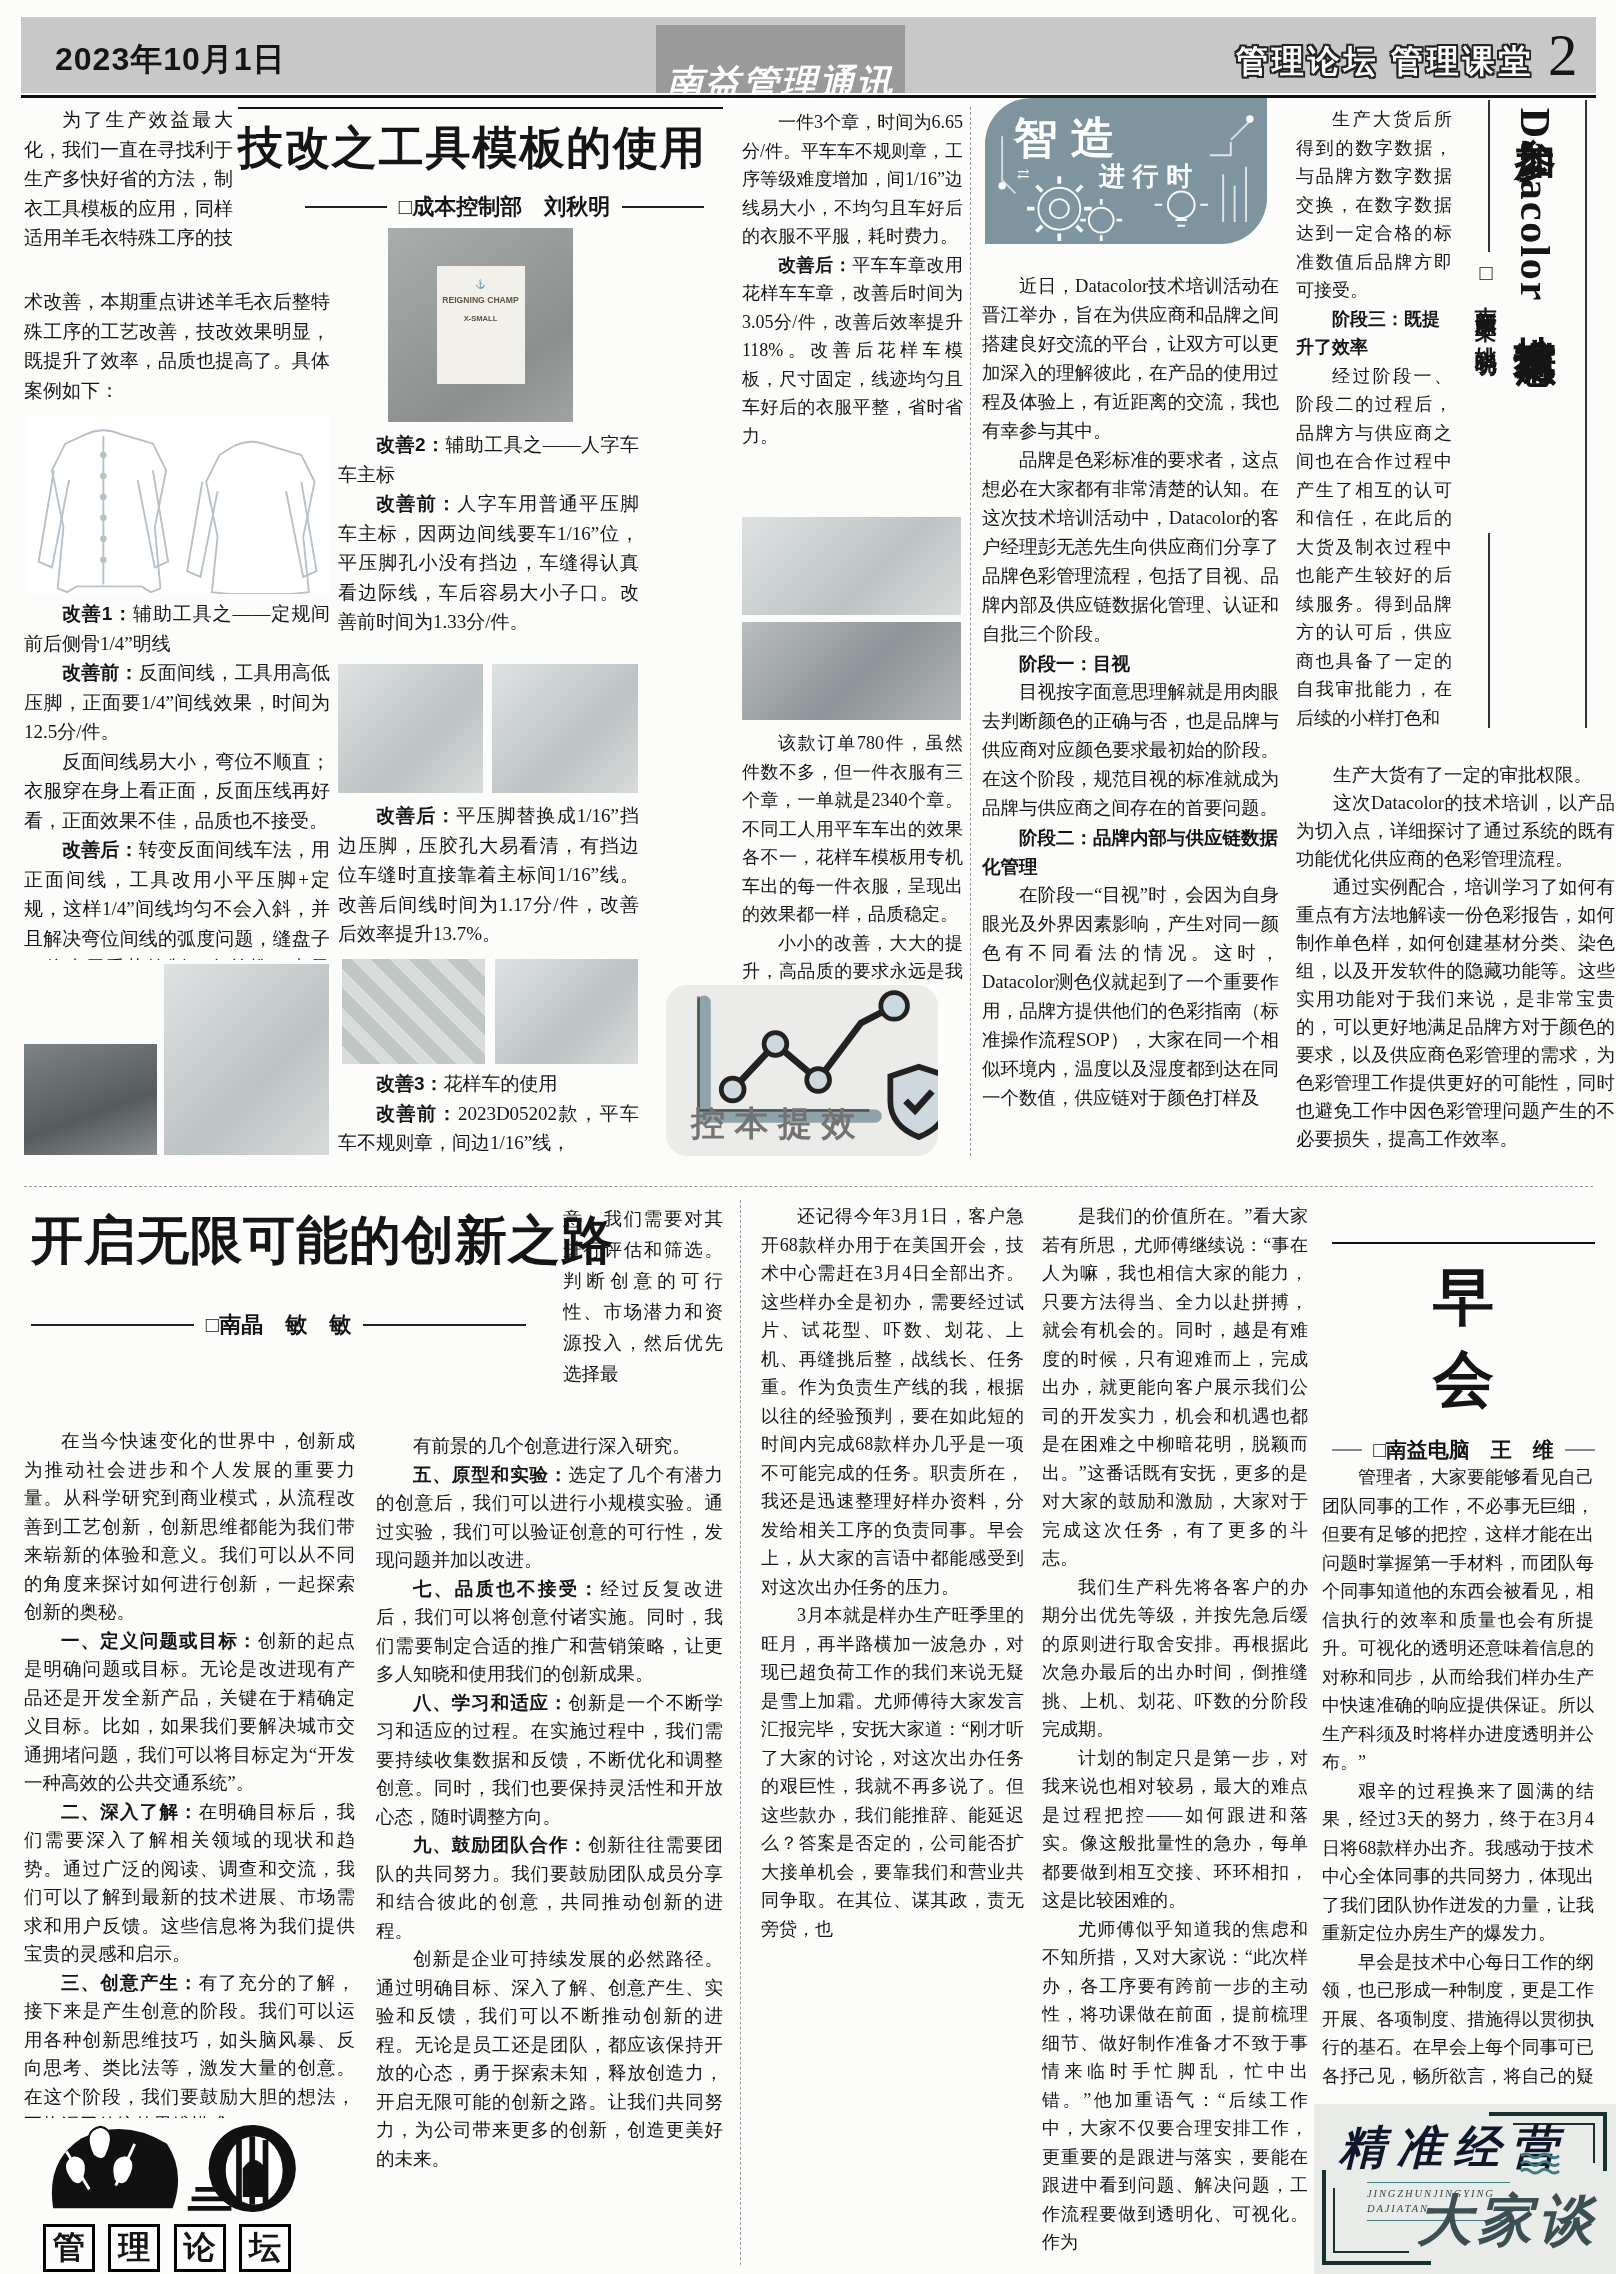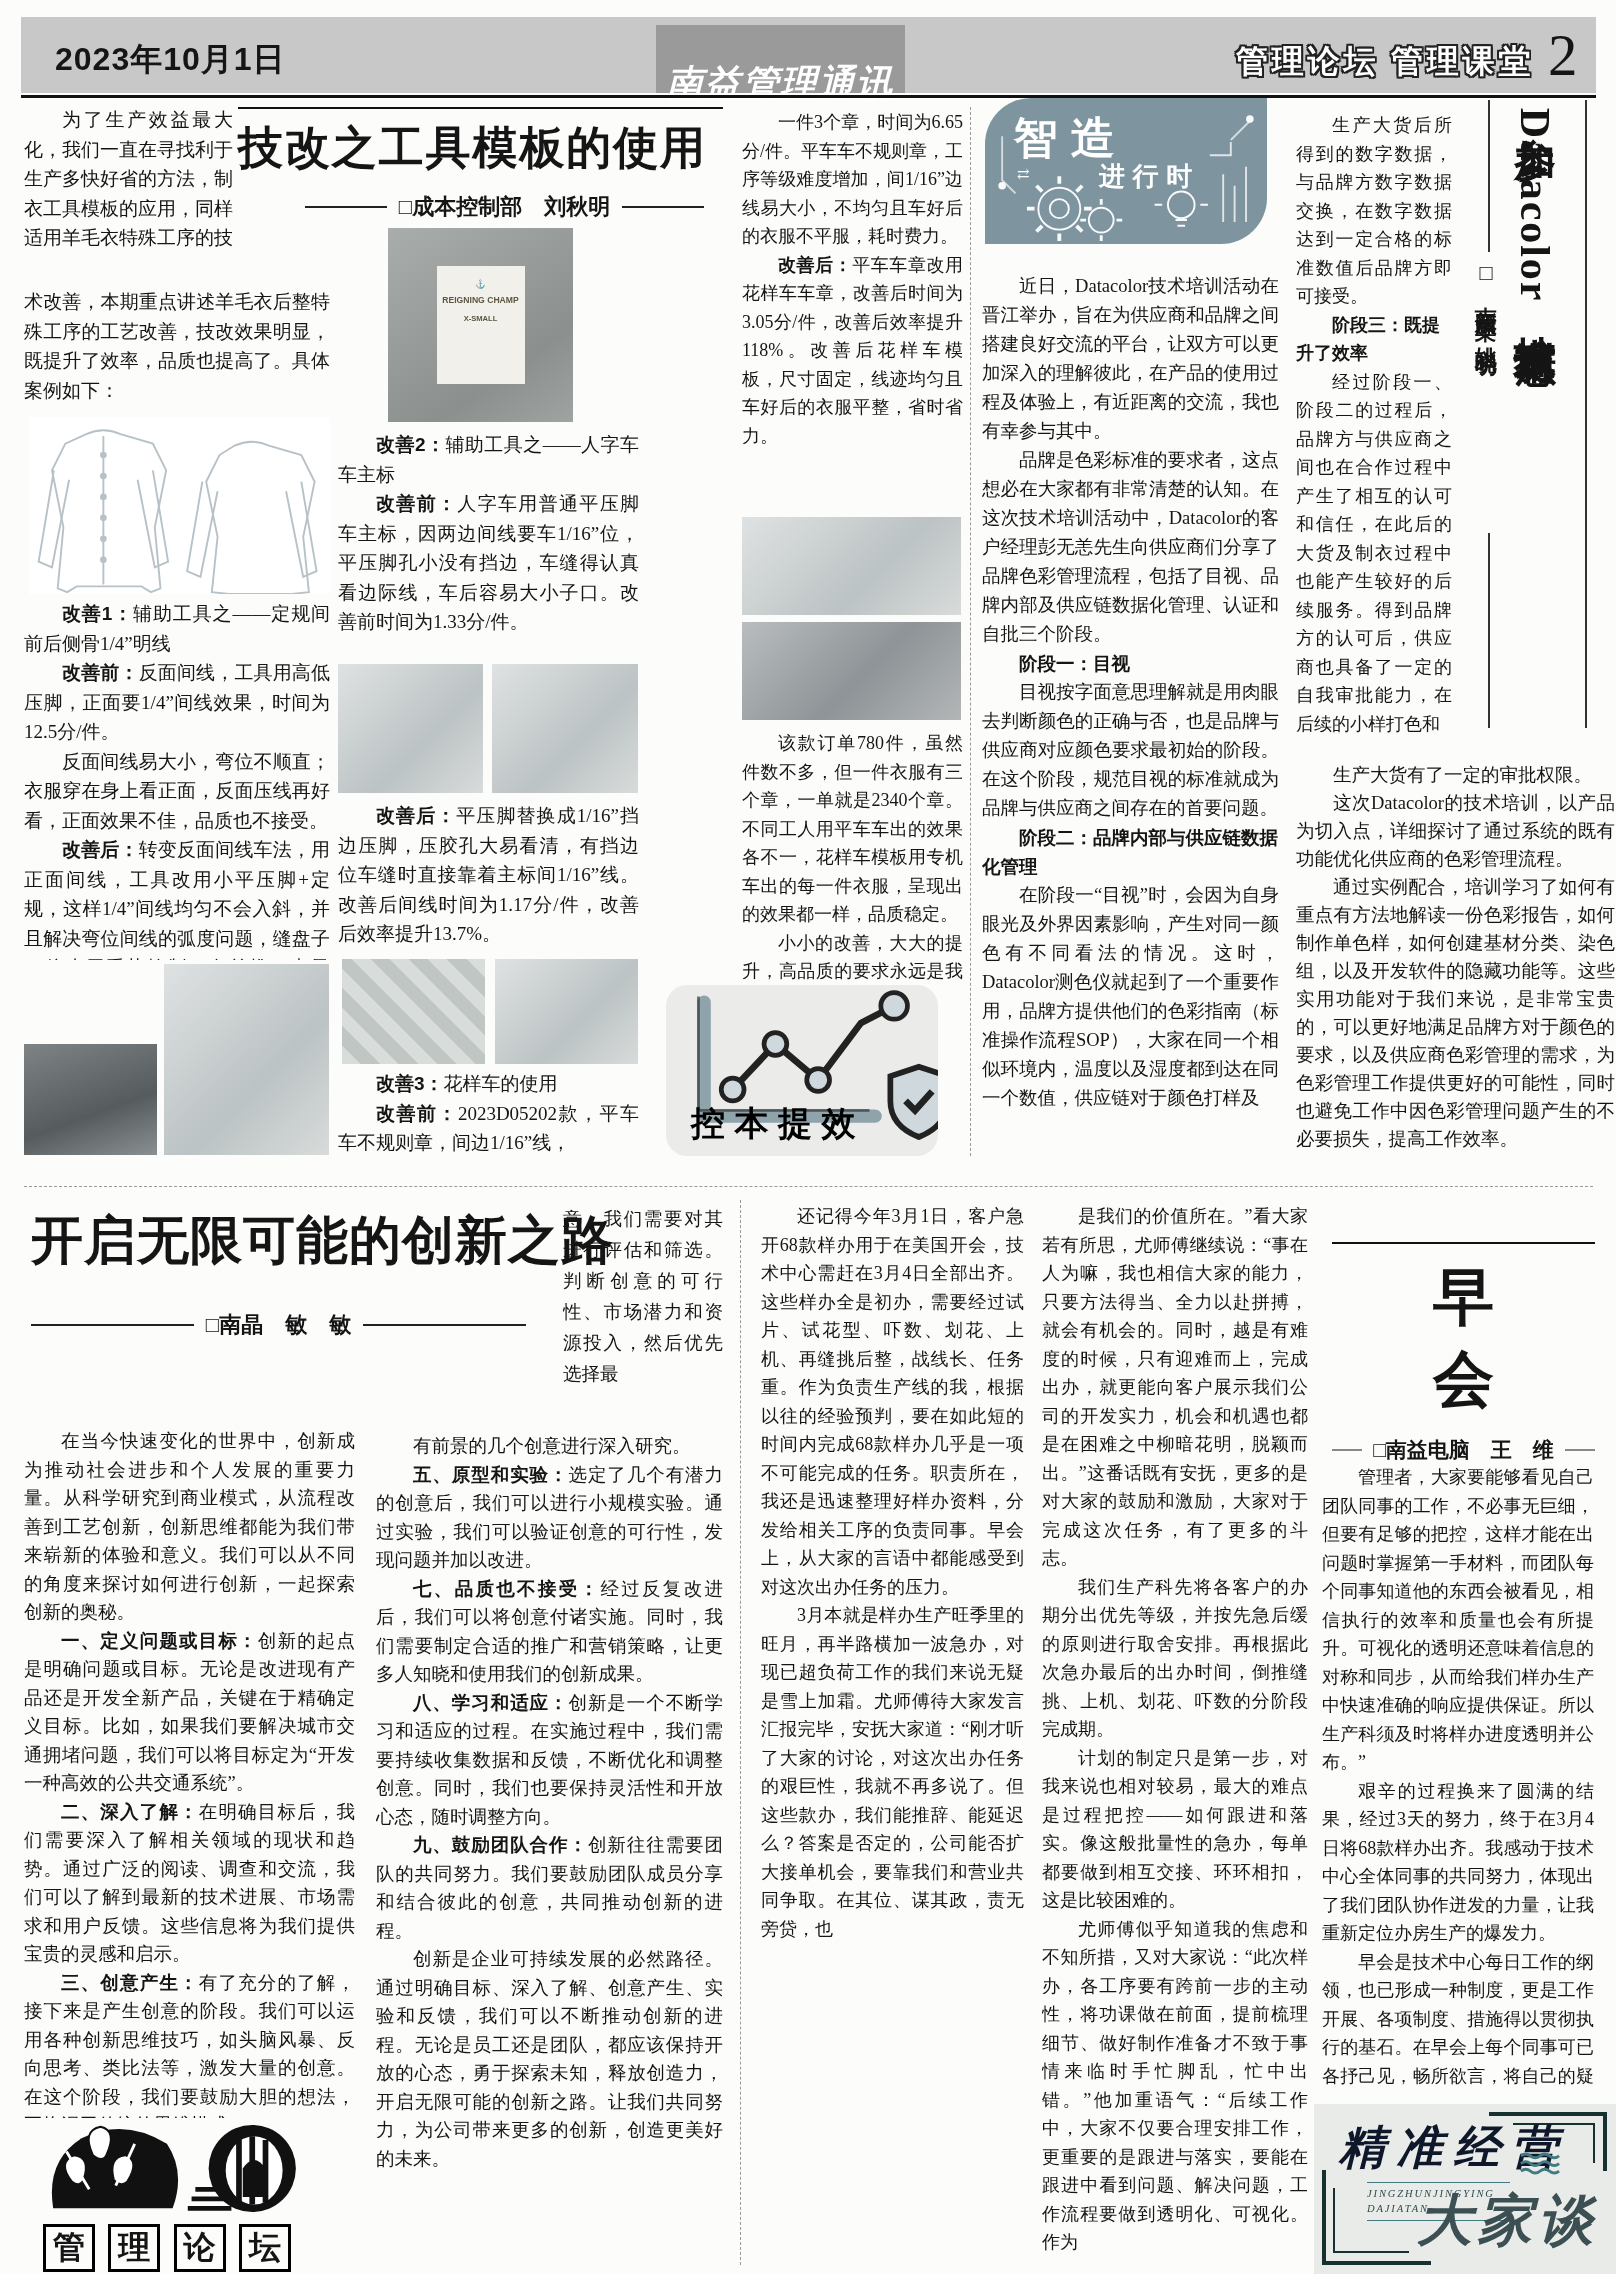--- a/index.html
+++ b/index.html
@@ -134,21 +134,21 @@
         <circle cx="70" cy="110" r="12"></circle>
           <circle cx="115" cy="62" r="12"></circle>
           <circle cx="160" cy="100" r="12"></circle>
           <circle cx="240" cy="22" r="14"></circle>
       </g>
       <g>
         <path d="M236 96 l30 -10 l30 10 l0 26 q0 26 -30 38 q-30 -12 -30 -38 z" fill="#cfd8dc" stroke="#222" stroke-width="6"></path>
         <path d="M252 122 l10 10 l18 -20" fill="none" stroke="#222" stroke-width="7"></path>
       </g>
     </svg>
-    <div class="sans" style="position:absolute;left:25px;bottom:9.5px;font-size:34px;font-weight:bold;letter-spacing:9.5px;color:#000000;">控本提效</div>
+    <div class="sans" style="position:absolute;left:25px;bottom:9.5px;font-size:34px;font-weight:bold;letter-spacing:9.5px;color:#737373;">控本提效</div>
   </div>
 
   <div class="abs dashv" style="left:970px;top:107px;height:1049px;width:0;"></div>
 
   <div class="abs" id="badge" style="left:985px;top:98px;width:282px;height:146px;">
     <span style="position:absolute;left:28.5px;top:11.4px;font-size:44px;font-weight:bold;letter-spacing:13.3px;">智造</span>
     <span style="position:absolute;left:114px;top:61px;font-size:26px;font-weight:bold;letter-spacing:7.6px;">进行时</span>
     <span style="position:absolute;left:32px;top:67px;color:#fff;font-size:15px;">⇄</span>
     <svg width="282" height="146" viewBox="0 0 296 153" style="position:absolute;left:0;top:0;">
       <g fill="none" stroke="#ffffff" stroke-width="2" opacity="0.95">
@@ -174,21 +174,21 @@
   </div>
 
   <div class="abs body20 clip" style="left:982px;top:272px;width:297px;height:884px;font-size:18.5px;line-height:29px;">
       <p class="para">近日，Datacolor技术培训活动在晋江举办，旨在为供应商和品牌之间搭建良好交流的平台，让双方可以更加深入的理解彼此，在产品的使用过程及体验上，有近距离的交流，我也有幸参与其中。</p>
       <p class="para">品牌是色彩标准的要求者，这点想必在大家都有非常清楚的认知。在这次技术培训活动中，Datacolor的客户经理彭无恙先生向供应商们分享了品牌色彩管理流程，包括了目视、品牌内部及供应链数据化管理、认证和自批三个阶段。</p>
       <p class="subhead">阶段一：目视</p>
       <p class="para">目视按字面意思理解就是用肉眼去判断颜色的正确与否，也是品牌与供应商对应颜色要求最初始的阶段。在这个阶段，规范目视的标准就成为品牌与供应商之间存在的首要问题。</p>
       <p class="subhead">阶段二：品牌内部与供应链数据化管理</p>
       <p class="para">在阶段一“目视”时，会因为自身眼光及外界因素影响，产生对同一颜色有不同看法的情况。这时，Datacolor测色仪就起到了一个重要作用，品牌方提供他们的色彩指南（标准操作流程SOP），大家在同一个相似环境内，温度以及湿度都到达在同一个数值，供应链对于颜色打样及</p>
     </div>
-  <div class="abs clip" style="left:1296px;top:105px;width:156px;height:652px;font-size:18px;line-height:28.5px;margin-top:6px;">
+  <div class="abs clip" style="left:1296px;top:105px;width:156px;height:652px;font-size:18px;line-height:28.5px;">
       <p class="para">生产大货后所得到的数字数据，与品牌方数字数据交换，在数字数据达到一定合格的标准数值后品牌方即可接受。</p>
       <p class="subhead">阶段三：既提升了效率</p>
       <p class="para">经过阶段一、阶段二的过程后，品牌方与供应商之间也在合作过程中产生了相互的认可和信任，在此后的大货及制衣过程中也能产生较好的后续服务。得到品牌方的认可后，供应商也具备了一定的自我审批能力，在后续的小样打色和</p>
     </div>
 
   <div class="abs" style="left:1465px;top:100px;width:152px;height:628px;">
     <div class="abs" style="left:23px;top:0;width:1.9px;height:152px;background:#333;"></div>
     <div class="abs" style="left:23px;top:433px;width:1.9px;height:195px;background:#333;"></div>
     <div class="abs vert sans" style="left:5.7px;top:160px;height:272px;font-size:22px;font-weight:bold;letter-spacing:3.8px;">□南新漂染　姚晓明</div>
     <div class="abs" style="left:120px;top:0;width:1.9px;height:628px;background:#333;"></div>

